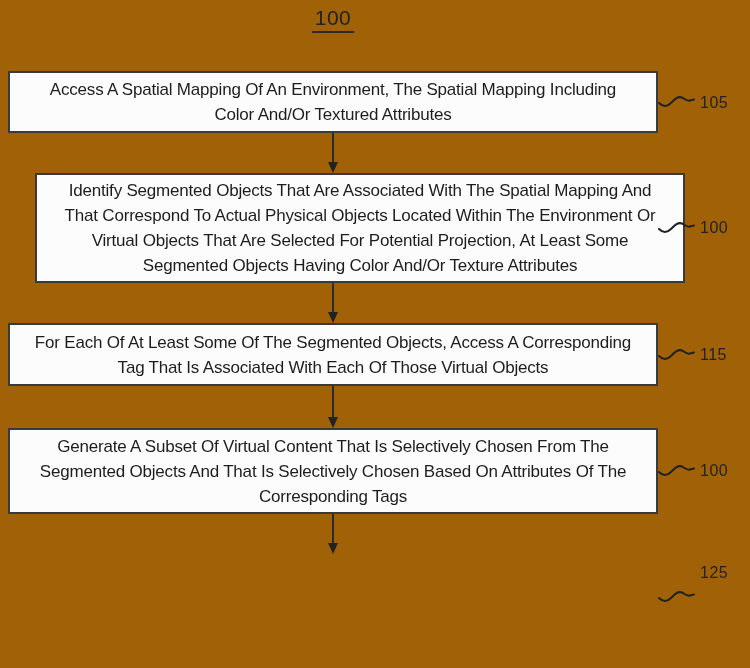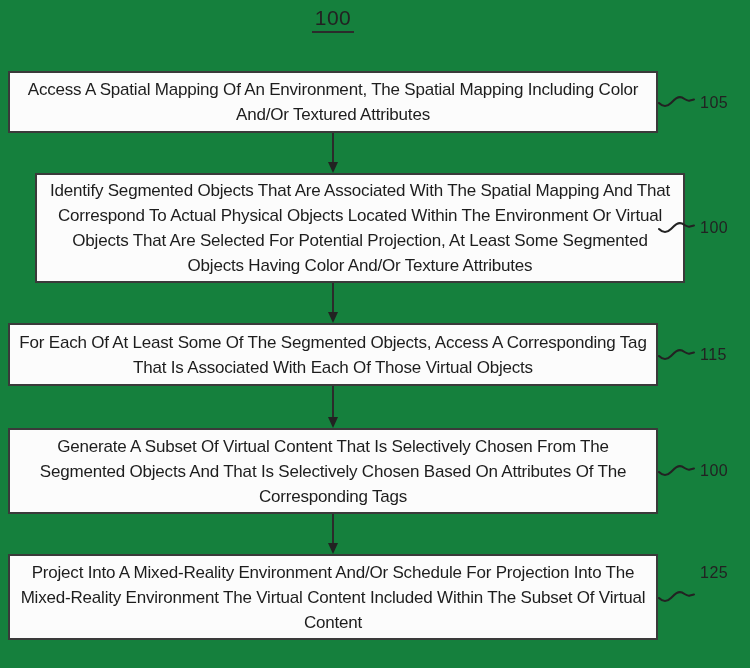--- a/index.html
+++ b/index.html
@@ -5,21 +5,21 @@
   html, body {
     margin: 0;
     padding: 0;
     background: #ffffff;
     font-family: "Liberation Sans", sans-serif;
   }
   .stage {
     position: relative;
     width: 750px;
     height: 668px;
-    background: #15803d;
+    background: #a16207;
     overflow: hidden;
     color: #1d1d1d;
   }
   .figure-label-wrap {
     position: absolute;
     top: 6px;
     left: 8px;
     width: 650px;
     text-align: center;
   }
@@ -36,21 +36,21 @@
     position: absolute;
     left: 8px;
     width: 650px;
     box-sizing: border-box;
     border: 2px solid #3a3a3a;
     background: #fcfcfc;
     display: flex;
     align-items: center;
     justify-content: center;
     text-align: center;
-    padding: 2px 6px;
+    padding: 2px 23px;
   }
   .box .box-text {
     font-size: 17px;
     line-height: 25px;
     letter-spacing: -0.2px;
     color: #1d1d1d;
   }
   .b1 { top: 71px;  height: 62px;  }
   .b2 { top: 173px; height: 110px; margin-left: 27px; }
   .b3 { top: 323px; height: 63px; justify-content: flex-end;  }
@@ -176,23 +176,20 @@
       <path d="M1 10 C 5 14, 9 14, 13 10 C 17 6, 20 3, 24 4.5 C 27 5.8, 28.5 8.5, 32 7.5 L 36 6.5" stroke="#222222" stroke-width="2" stroke-linecap="round" fill="none"></path>
     </svg>
   </div>
   <div class="ref-num r4">100</div>
 
   <div class="arrow a4">
     <div class="shaft"></div>
     <div class="head"></div>
   </div>
 
-  <div class="box b5">
-    <span class="box-text">Project Into A Mixed-Reality Environment And/Or Schedule For Projection Into The Mixed-Reality Environment The Virtual Content Included Within The Subset Of Virtual Content</span>
-  </div>
   <div class="squiggle s5">
     <svg width="38" height="18" viewBox="0 0 38 18" fill="none" xmlns="http://www.w3.org/2000/svg">
       <path d="M1 10 C 5 14, 9 14, 13 10 C 17 6, 20 3, 24 4.5 C 27 5.8, 28.5 8.5, 32 7.5 L 36 6.5" stroke="#222222" stroke-width="2" stroke-linecap="round" fill="none"></path>
     </svg>
   </div>
   <div class="ref-num r5">125</div>
 
 </div>
 
 </body></html>

